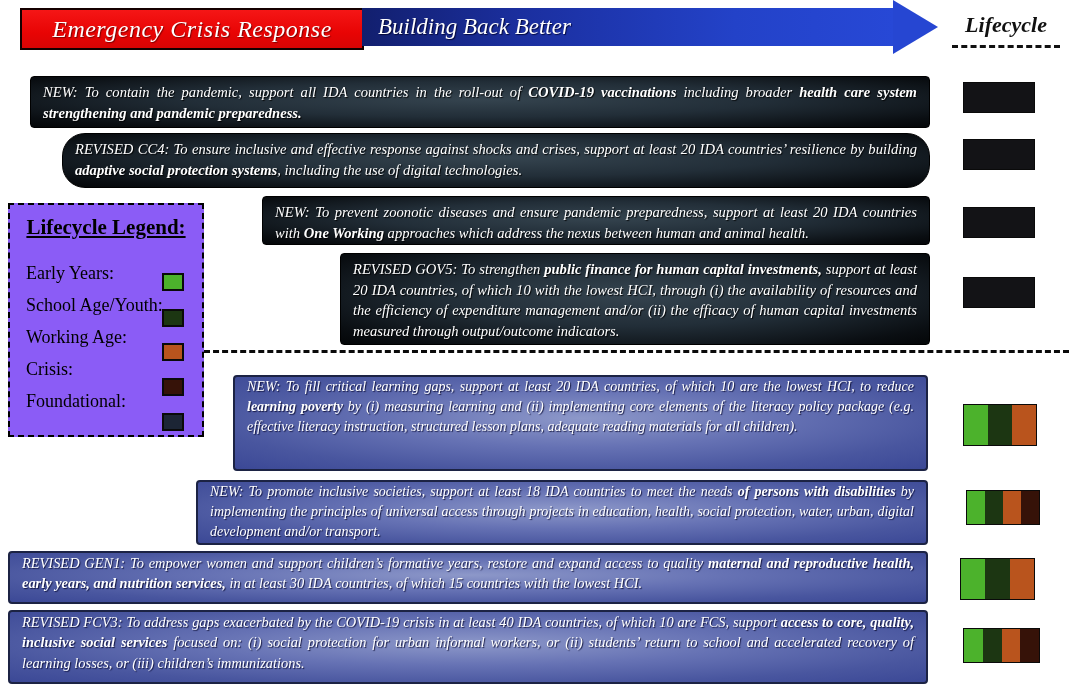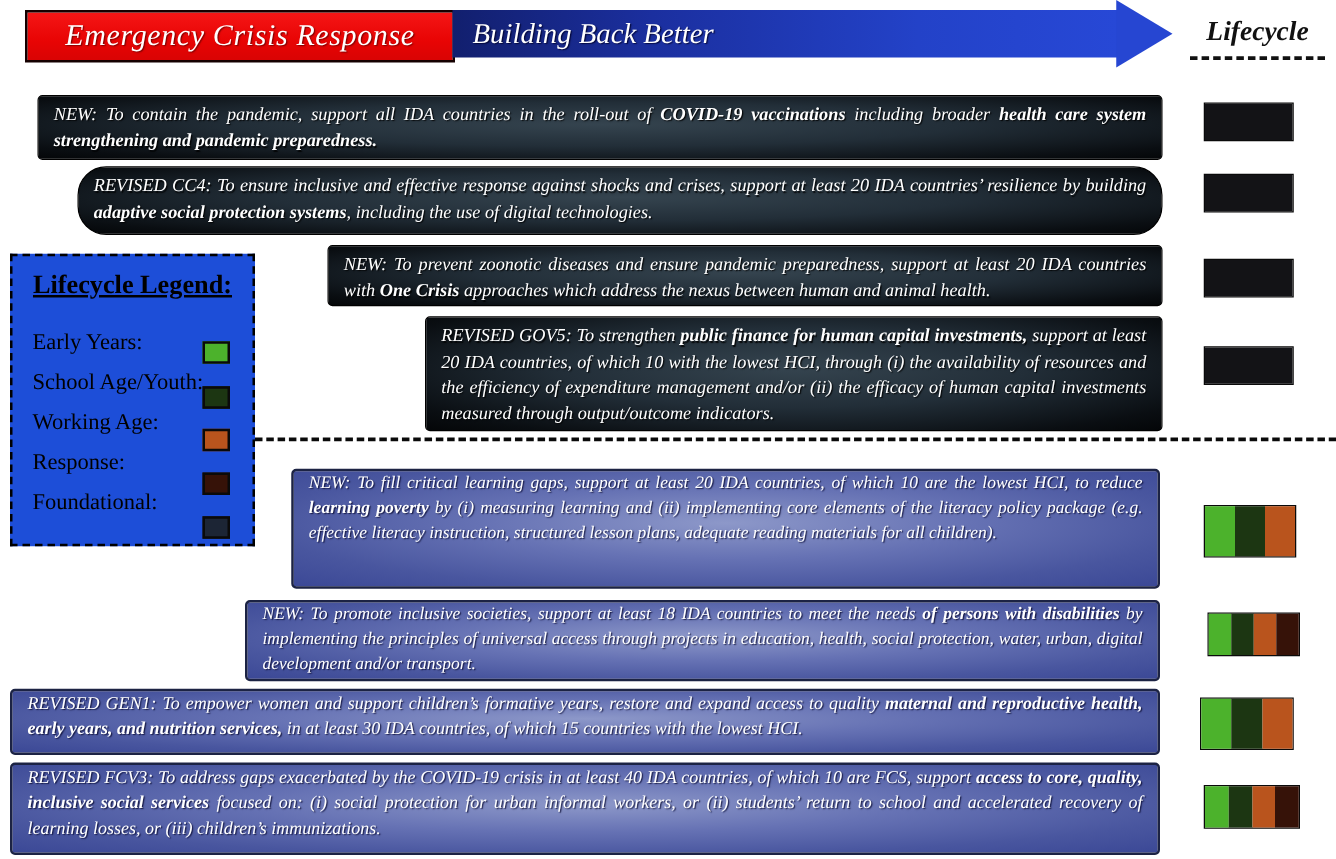--- a/index.html
+++ b/index.html
@@ -42,21 +42,21 @@
   #c6{left:196px;top:480px;width:732px;height:65px;font-size:14px;}
   #c7{left:8px;top:551px;width:920px;height:53px;font-size:14.4px;}
   #c8{left:8px;top:610px;width:920px;height:74px;font-size:14.4px;}
 
   
   .mid-dash{position:absolute;left:204px;top:350px;width:865px;height:0;
     border-top:3px dashed #0a0a0a;}
 
   
   .legend{position:absolute;left:8px;top:203px;width:196px;height:234px;
-    border:2px dashed #000;background:#1d4ed8;box-sizing:border-box;}
+    border:2px dashed #000;background:#8b5cf6;box-sizing:border-box;}
   .legend-title{position:absolute;left:0;top:10px;width:100%;text-align:center;
     font-size:21px;font-weight:700;text-decoration:underline;color:#000;}
   .legend-label{position:absolute;left:16px;font-size:18px;color:#000;white-space:nowrap;}
   .legend-swatch{position:absolute;left:152px;width:22px;height:18px;
     border:2px solid #0a0a0a;box-sizing:border-box;}
 
   
   .lc-bar{position:absolute;display:flex;border:1px solid #0a0a0a;box-sizing:border-box;}
   .lc-bar div{flex:1;}
   #i1{left:963px;top:82px;width:72px;height:31px;}
@@ -78,35 +78,35 @@
   </div>
   <div class="arrow-body">
     <span>Building Back Better</span>
   </div>
   <div class="arrow-head"></div>
   <div class="lc-title">Lifecycle</div>
   <div class="lc-underline"></div>
 
   <div id="c1" class="c-box c-dark"><span>NEW: To contain the pandemic, support all IDA countries in the roll-out of </span><span class="b">COVID-19 vaccinations</span><span> including broader </span><span class="b">health care system strengthening and pandemic preparedness.</span></div>
   <div id="c2" class="c-box c-dark"><span>REVISED CC4: To ensure inclusive and effective response against shocks and crises, support at least 20 IDA countries’ resilience by building </span><span class="b">adaptive social protection systems</span><span>, including the use of digital technologies.</span></div>
-  <div id="c3" class="c-box c-dark"><span>NEW: To prevent zoonotic diseases and ensure pandemic preparedness, support at least 20 IDA countries with </span><span class="b">One Crisis</span><span> approaches which address the nexus between human and animal health.</span></div>
+  <div id="c3" class="c-box c-dark"><span>NEW: To prevent zoonotic diseases and ensure pandemic preparedness, support at least 20 IDA countries with </span><span class="b">One Working</span><span> approaches which address the nexus between human and animal health.</span></div>
   <div id="c4" class="c-box c-dark"><span>REVISED GOV5: To strengthen </span><span class="b">public finance for human capital investments,</span><span> support at least 20 IDA countries, of which 10 with the lowest HCI, through (i) the availability of resources and the efficiency of expenditure management and/or (ii) the efficacy of human capital investments measured through output/outcome indicators.</span></div>
   <div id="c5" class="c-box c-blue"><span>NEW: To fill critical learning gaps, support at least 20 IDA countries, of which 10 are the lowest HCI, to reduce </span><span class="b">learning poverty</span><span> by (i) measuring learning and (ii) implementing core elements of the literacy policy package (e.g. effective literacy instruction, structured lesson plans, adequate reading materials for all children).</span></div>
   <div id="c6" class="c-box c-blue"><span>NEW: To promote inclusive societies, support at least 18 IDA countries to meet the needs </span><span class="b">of persons with disabilities</span><span> by implementing the principles of universal access through projects in education, health, social protection, water, urban, digital development and/or transport.</span></div>
   <div id="c7" class="c-box c-blue"><span>REVISED GEN1: To empower women and support children’s formative years, restore and expand access to quality </span><span class="b">maternal and reproductive health, early years, and nutrition services,</span><span> in at least 30 IDA countries, of which 15 countries with the lowest HCI.</span></div>
   <div id="c8" class="c-box c-blue"><span>REVISED FCV3: To address gaps exacerbated by the COVID-19 crisis in at least 40 IDA countries, of which 10 are FCS, support </span><span class="b">access to core, quality, inclusive social services</span><span> focused on: (i) social protection for urban informal workers, or (ii) students’ return to school and accelerated recovery of learning losses, or (iii) children’s immunizations.</span></div>
 
   <div class="mid-dash"></div>
 
   <div class="legend">
     <div class="legend-title">Lifecycle Legend:</div>
     <div class="legend-label" style="top:58px">Early Years:</div>
     <div class="legend-label" style="top:90px">School Age/Youth:</div>
     <div class="legend-label" style="top:122px">Working Age:</div>
-    <div class="legend-label" style="top:154px">Response:</div>
+    <div class="legend-label" style="top:154px">Crisis:</div>
     <div class="legend-label" style="top:186px">Foundational:</div>
     <div class="legend-swatch" style="top: 68px; background: rgb(76, 178, 44);"></div>
     <div class="legend-swatch" style="top: 104px; background: rgb(28, 54, 18);"></div>
     <div class="legend-swatch" style="top: 138px; background: rgb(185, 84, 29);"></div>
     <div class="legend-swatch" style="top: 173px; background: rgb(54, 18, 8);"></div>
     <div class="legend-swatch" style="top: 208px; background: rgb(28, 37, 53);"></div>
   </div>
 
   <div id="i1" class="lc-bar">
       <div style="background: rgb(19, 19, 22);"></div>

